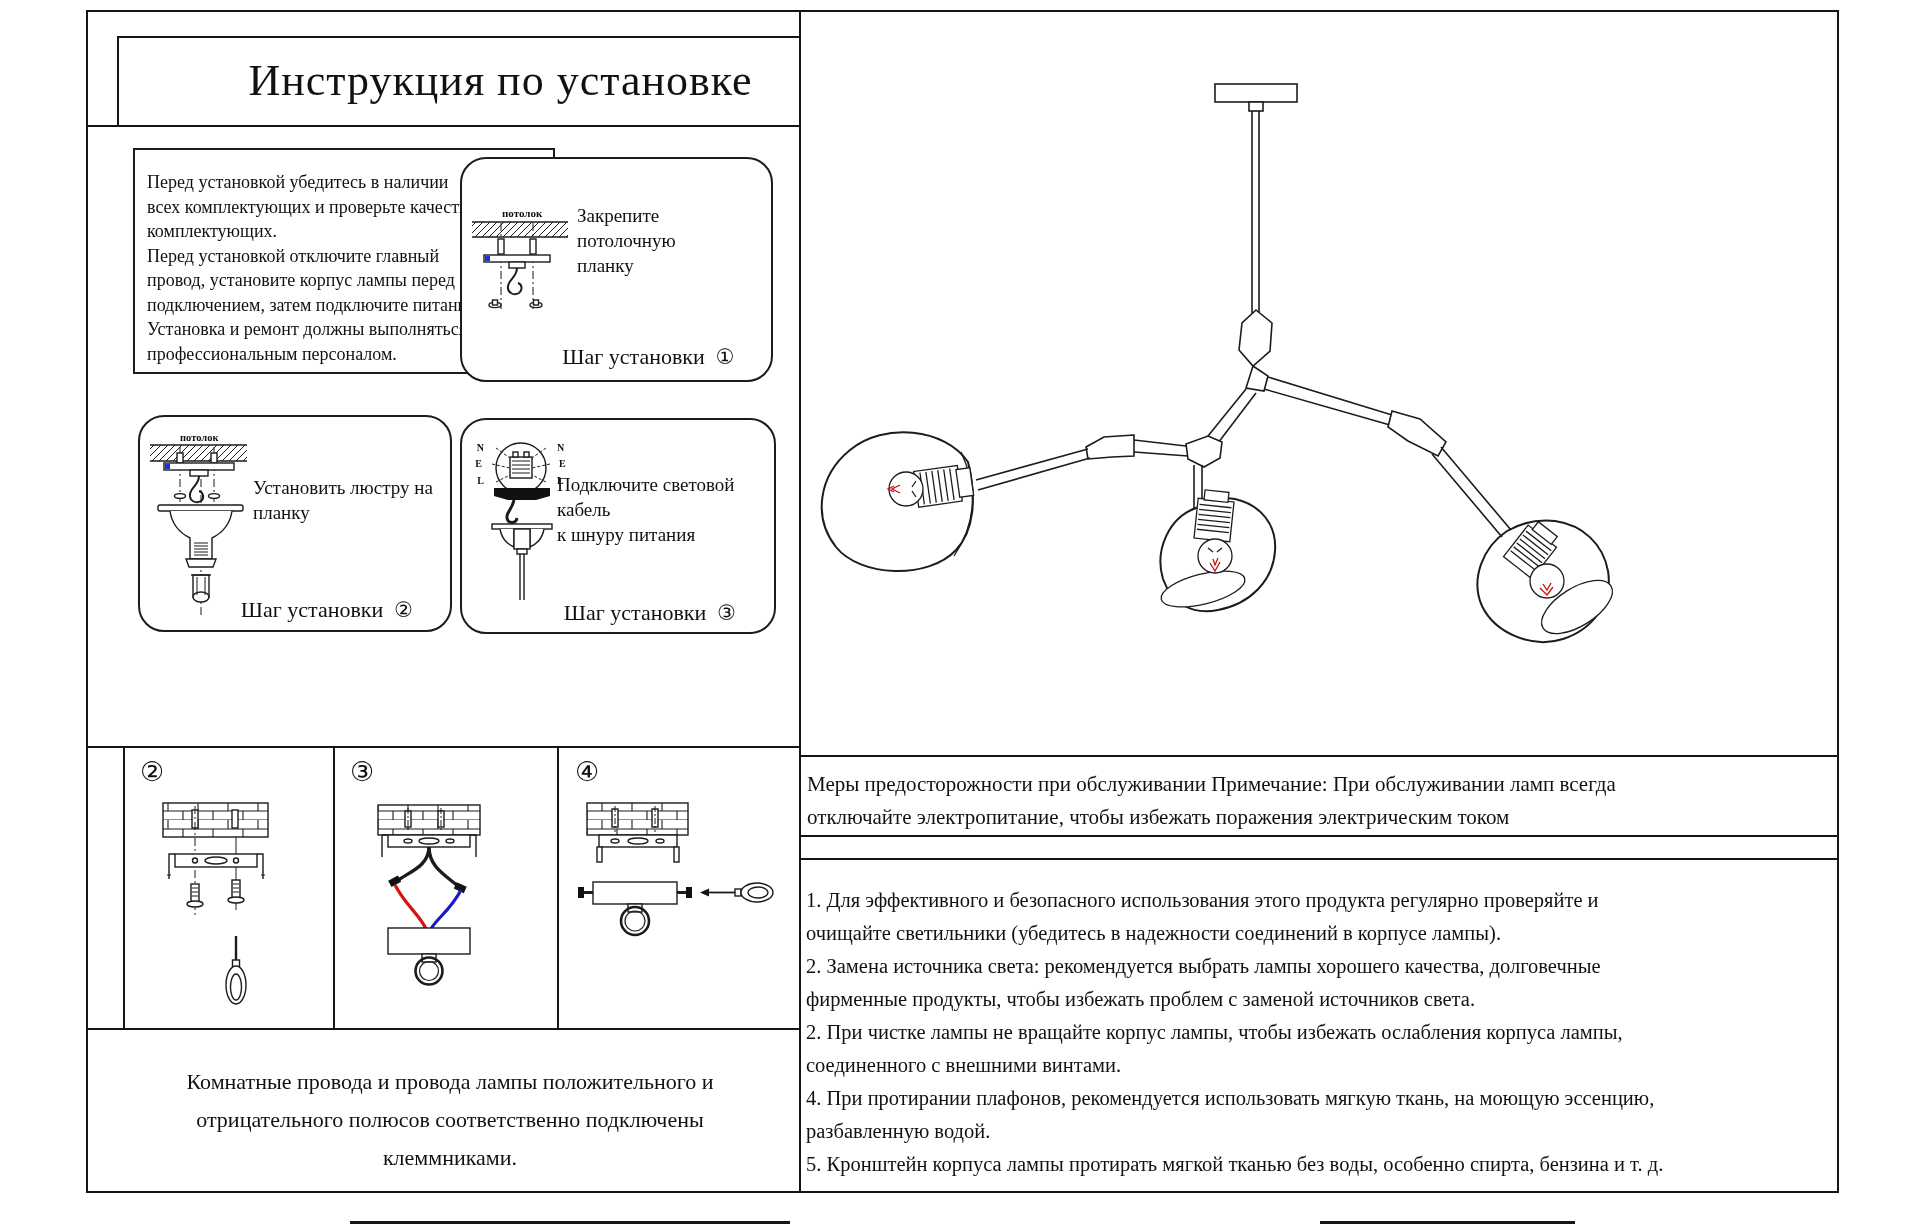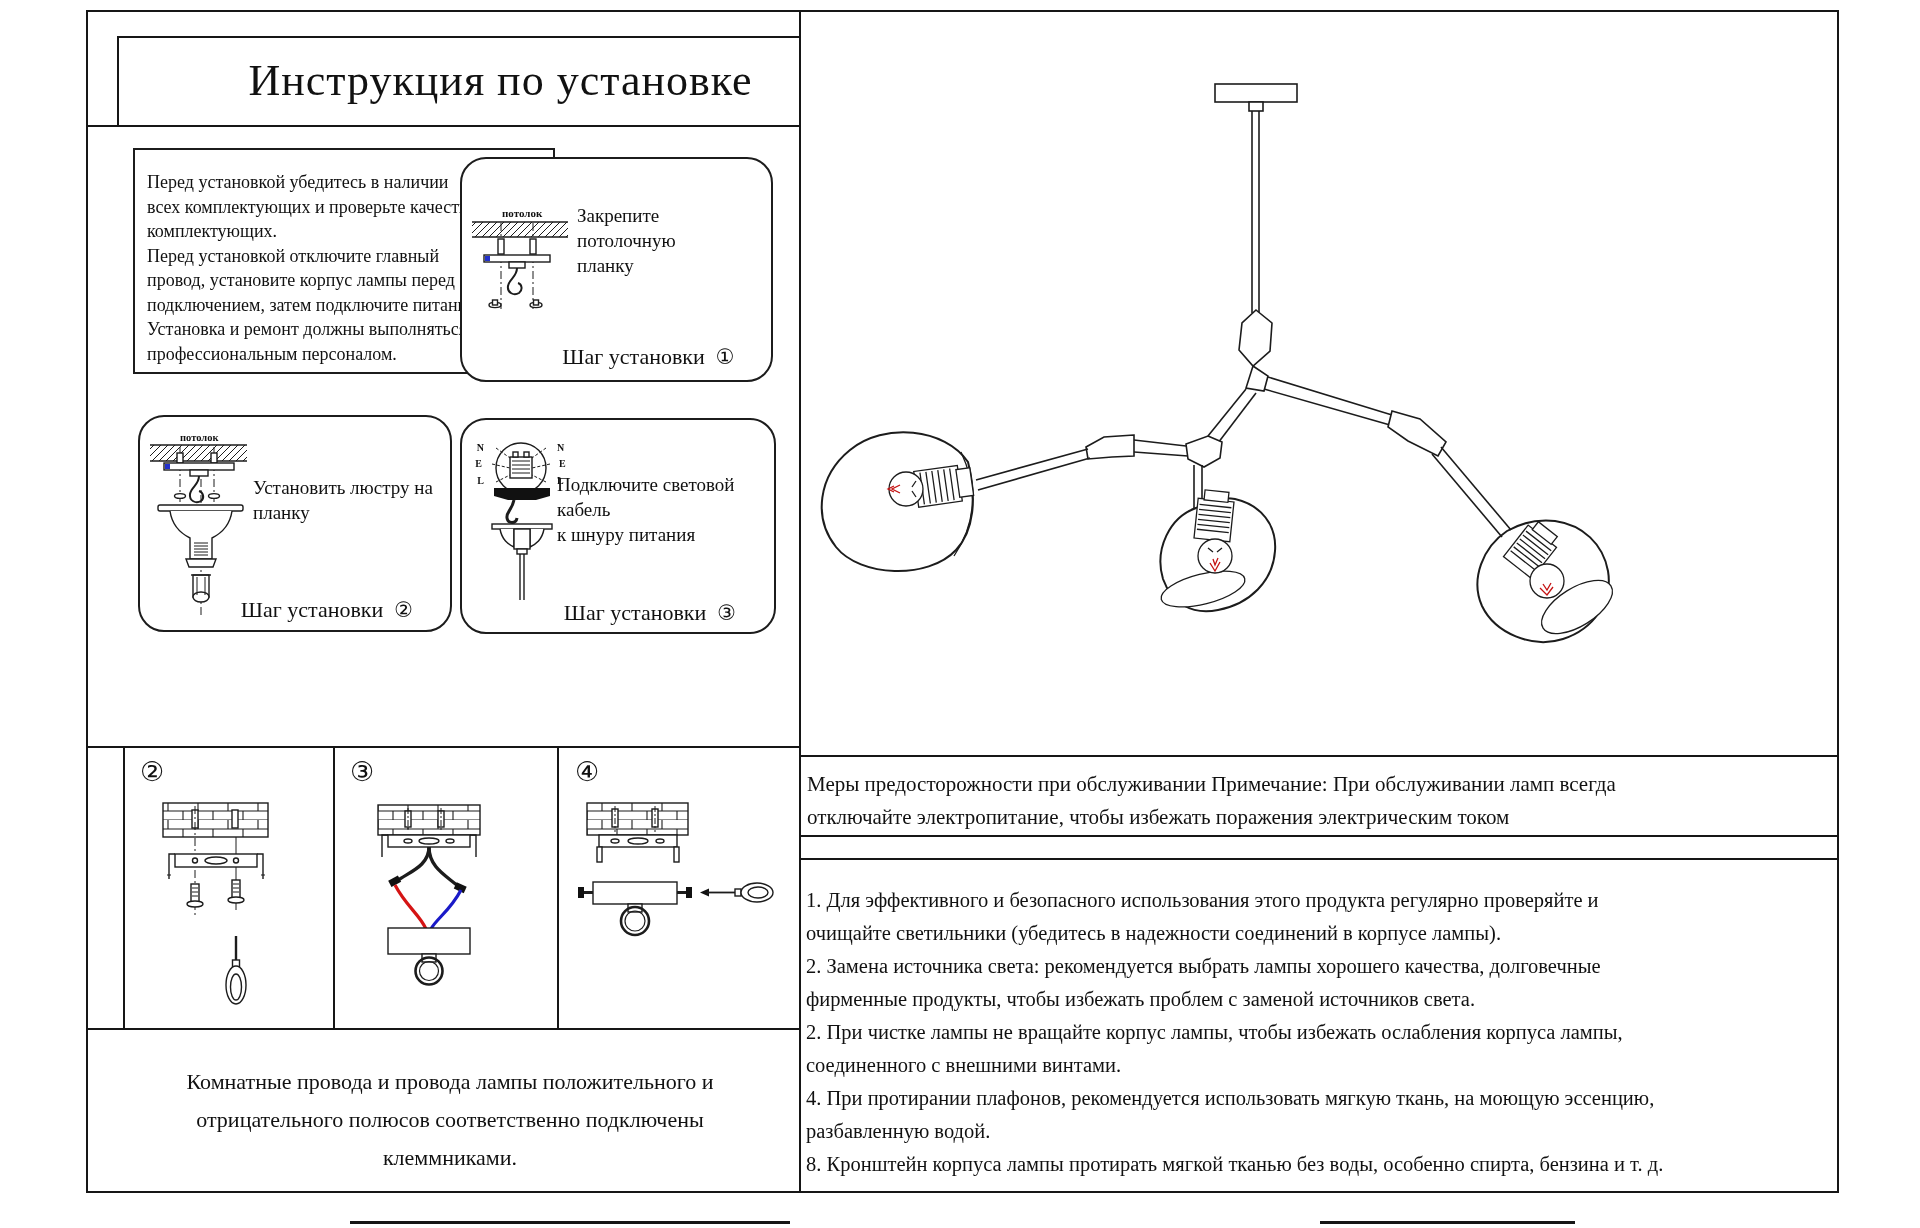--- a/index.html
+++ b/index.html
@@ -338,19 +338,19 @@
 
   <div class="care">
     <div>1. Для эффективного и безопасного использования этого продукта регулярно проверяйте и
 очищайте светильники (убедитесь в надежности соединений в корпусе лампы).</div>
     <div>2. Замена источника света: рекомендуется выбрать лампы хорошего качества, долговечные
 фирменные продукты, чтобы избежать проблем с заменой источников света.</div>
     <div>2. При чистке лампы не вращайте корпус лампы, чтобы избежать ослабления корпуса лампы,
 соединенного с внешними винтами.</div>
     <div>4. При протирании плафонов, рекомендуется использовать мягкую ткань, на моющую эссенцию,
 разбавленную водой.</div>
-    <div>8. Кронштейн корпуса лампы протирать мягкой тканью без воды, особенно спирта, бензина и т. д.</div>
+    <div>5. Кронштейн корпуса лампы протирать мягкой тканью без воды, особенно спирта, бензина и т. д.</div>
   </div>
 
   <div class="abs" style="left:350px;top:1221px;width:440px;height:3px;background:#161616;"></div>
   <div class="abs" style="left:1320px;top:1221px;width:255px;height:3px;background:#161616;"></div>
 
 </div>
 
 </body></html>

